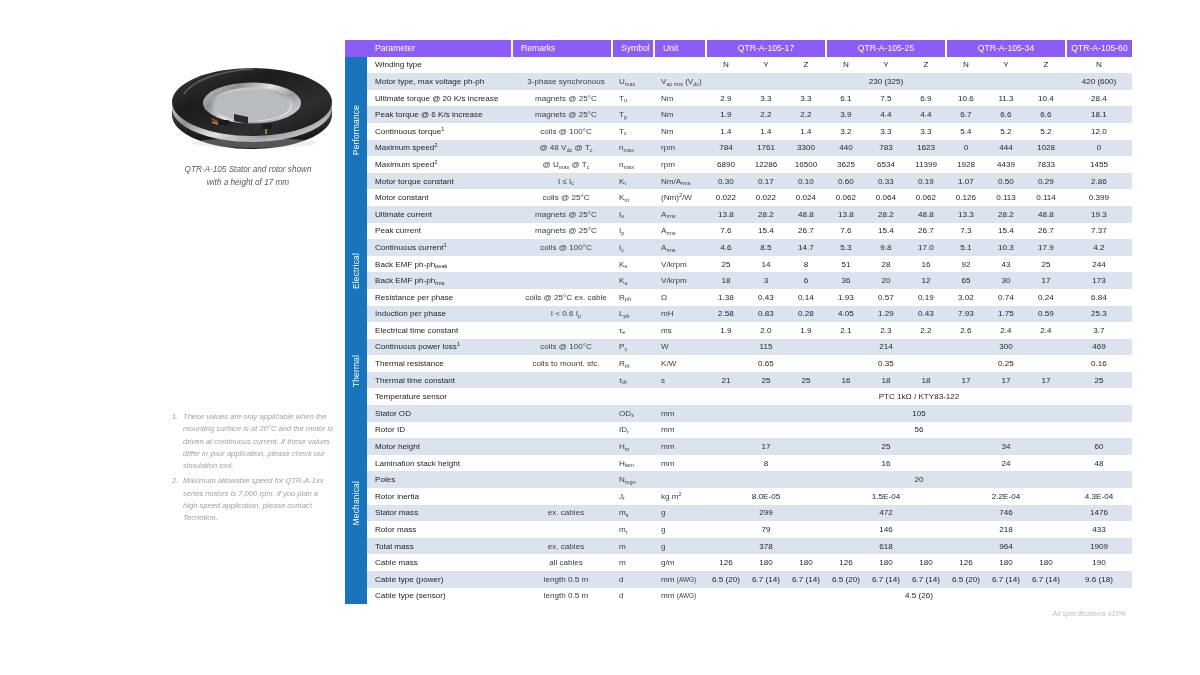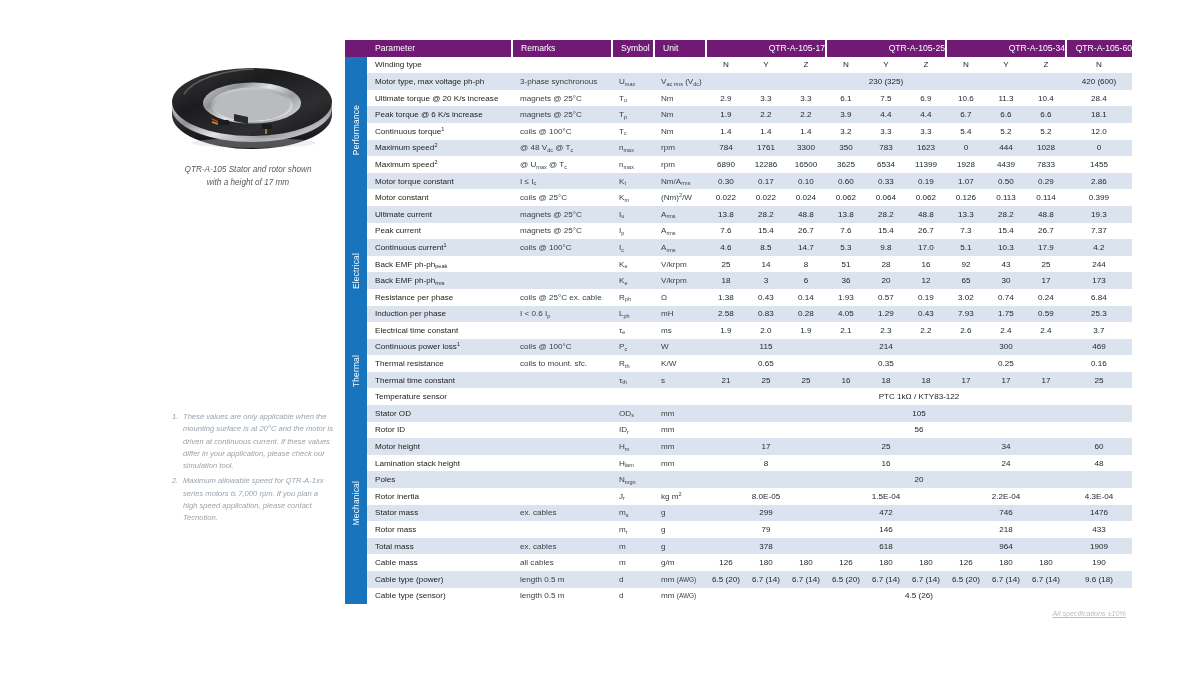--- a/index.html
+++ b/index.html
@@ -53,61 +53,60 @@
   }
   #spec-table td, #spec-table th {
     padding: 0; margin: 0;
     border: 0;
     height: 16.6px;
     vertical-align: middle;
     font-weight: normal;
   }
 
   
-  .hdr { background: #701a75; color: #ffffff; font-weight: bold; font-size: 8.6px; height: 19px; }
+  .hdr { background: #8b5cf6; color: #ffffff; font-weight: bold; font-size: 8.6px; height: 19px; }
   .hdr-left { text-align: left; padding-left: 8px !important; }
-  .hdr-ctr  { text-align: right; }
+  .hdr-ctr  { text-align: center; }
   .hdr-sep { border-left: 2px solid #ffffff !important; }
 
   
   .sect-tab {
     background: #1874bc; color: #ffffff;
     font-weight: bold; font-size: 8.4px;
     text-align: center; vertical-align: middle;
     letter-spacing: 0.2px;
   }
   .sect-tab .vt {
     writing-mode: vertical-rl;
     transform: rotate(180deg);
     display: inline-block;
     white-space: nowrap;
   }
 
   
   .param { text-align: left; padding-left: 8px !important; font-weight: bold; color: #1d1d1b; }
-  .remark { text-align: left; padding-left: 8px !important; color: #3c4043; }
+  .remark { text-align: center; padding-left: 8px !important; color: #3c4043; }
   .sym { text-align: left; padding-left: 7px !important; color: #3c4043; }
   .unit { text-align: left; padding-left: 7px !important; color: #3c4043; }
   .val { text-align: center; color: #23282d; }
 
   tr.shade .param, tr.shade .remark, tr.shade .sym,
   tr.shade .unit, tr.shade .val { background: #dbe3ef; }
   tr.plain .param, tr.plain .remark, tr.plain .sym,
   tr.plain .unit, tr.plain .val { background: #ffffff; }
 
   sub { font-size: 0.68em; vertical-align: baseline; position: relative; top: 1.6px; }
   sup { font-size: 0.68em; vertical-align: baseline; position: relative; top: -3px; }
   .awg { font-size: 0.80em; }
 
   #spec-bottom-note {
     position: absolute; left: 930px; top: 609px;
     width: 196px; text-align: right;
     font-size: 7.2px; font-style: italic;
     color: #b9bfc5;
-    text-decoration: underline;
   }
 </style>
 </head>
 <body>
 
 <div id="left-panel">
 
   <div id="product-photo">
     <svg width="165" height="100" viewBox="0 0 165 100">
       <defs>
@@ -286,21 +285,21 @@
         <td class="val">12.0</td>
       </tr>
       <tr class="shade">
         <td class="param">Maximum speed<sup>2</sup></td>
         <td class="remark">@ 48 V<sub>dc</sub> @ T<sub>c</sub></td>
         <td class="sym">n<sub>max</sub></td>
         <td class="unit">rpm</td>
         <td class="val">784</td>
         <td class="val">1761</td>
         <td class="val">3300</td>
-        <td class="val">350</td>
+        <td class="val">440</td>
         <td class="val">783</td>
         <td class="val">1623</td>
         <td class="val">0</td>
         <td class="val">444</td>
         <td class="val">1028</td>
         <td class="val">0</td>
       </tr>
       <tr class="plain">
         <td class="param">Maximum speed<sup>2</sup></td>
         <td class="remark">@ U<sub>max</sub> @ T<sub>c</sub></td>

